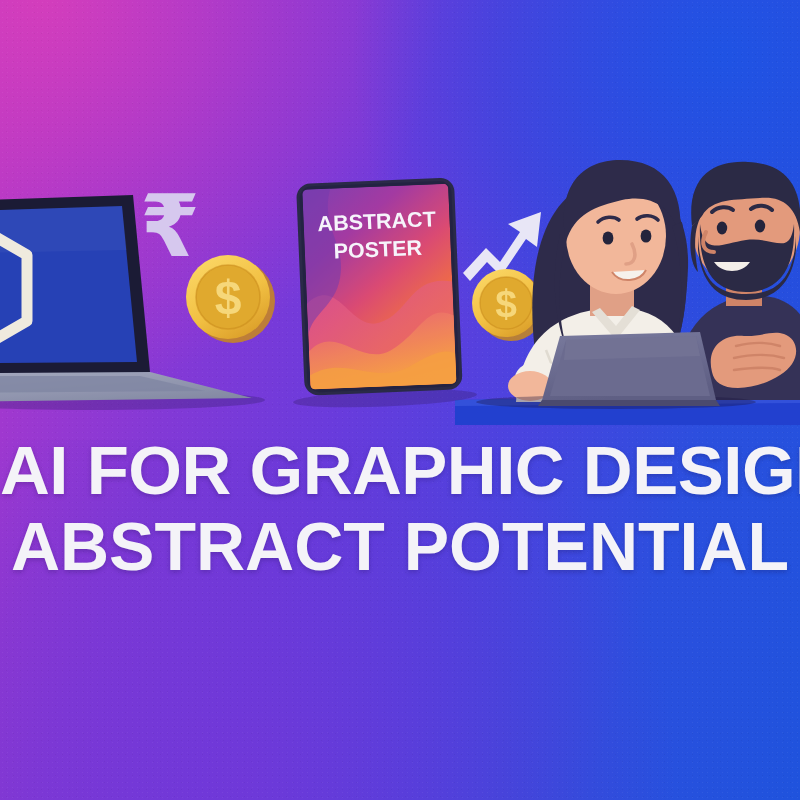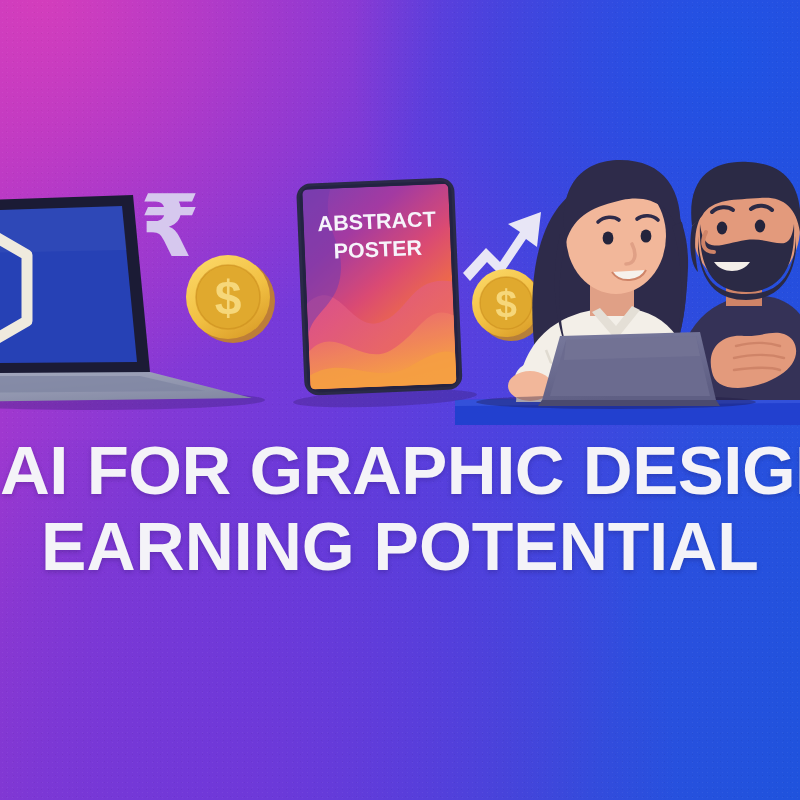--- a/index.html
+++ b/index.html
@@ -315,16 +315,16 @@
           <path d="M566 340 L696 336 L700 356 L564 360 Z" fill="#ffffff" opacity="0.05"></path>
           <path d="M542 400 L716 400 L720 406 L538 406 Z" fill="#4b4a6e"></path>
         </g>
 
       </g>
     </svg>
   </div>
 
   <div class="headline">
     <span class="headline-line headline-line-1">AI FOR GRAPHIC DESIGN</span>
-    <span class="headline-line headline-line-2">EARNING POTENTIAL</span>
+    <span class="headline-line headline-line-2">ABSTRACT POTENTIAL</span>
   </div>
 
 </div>
 
 </body></html>

